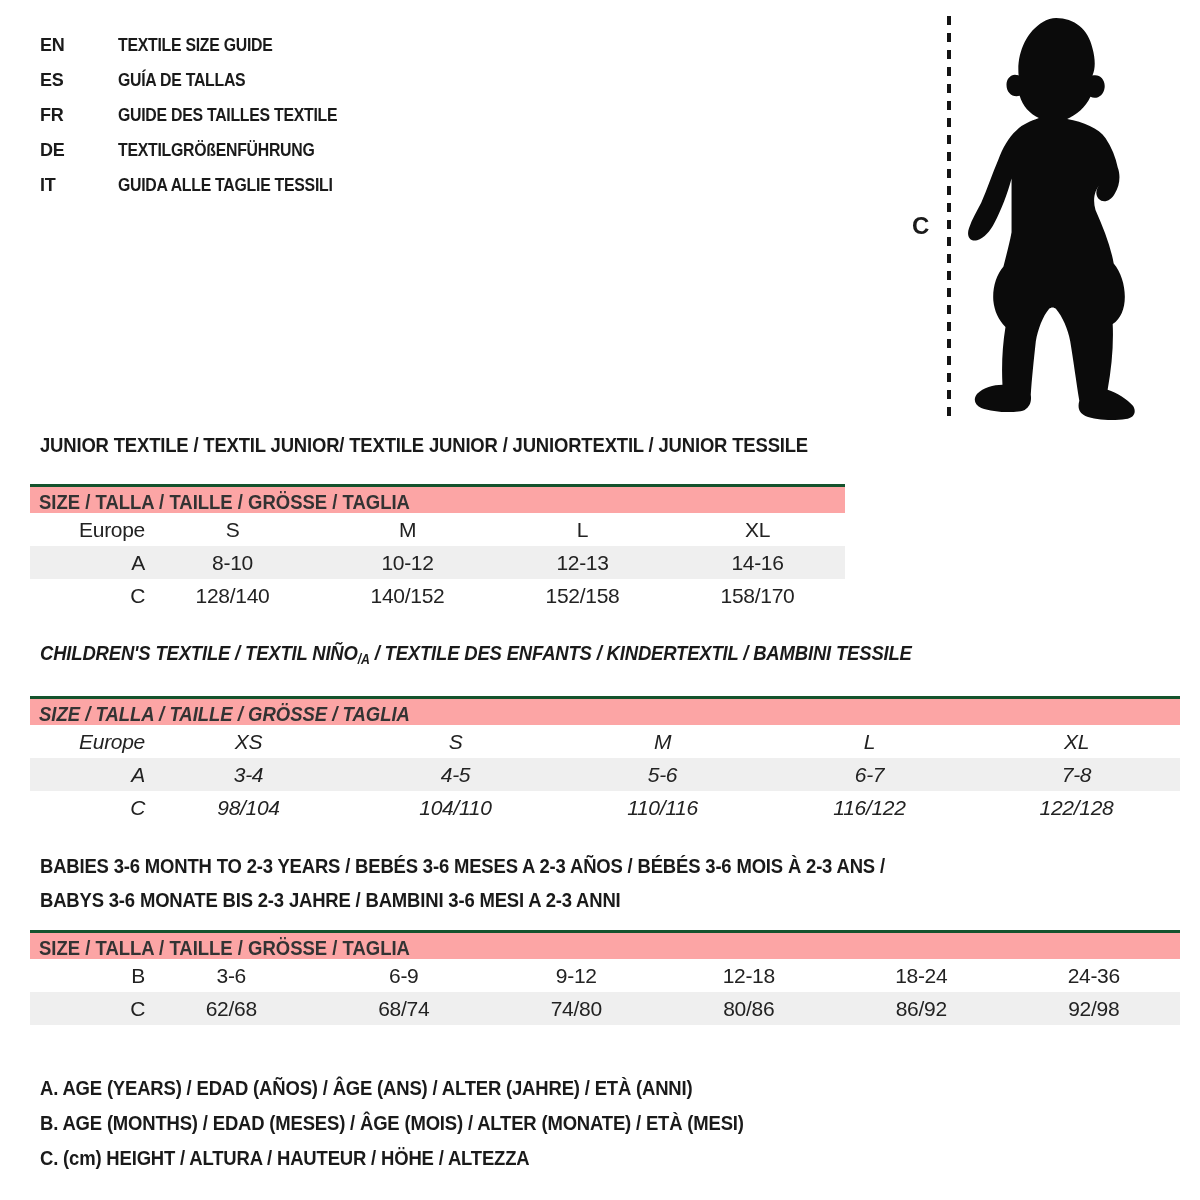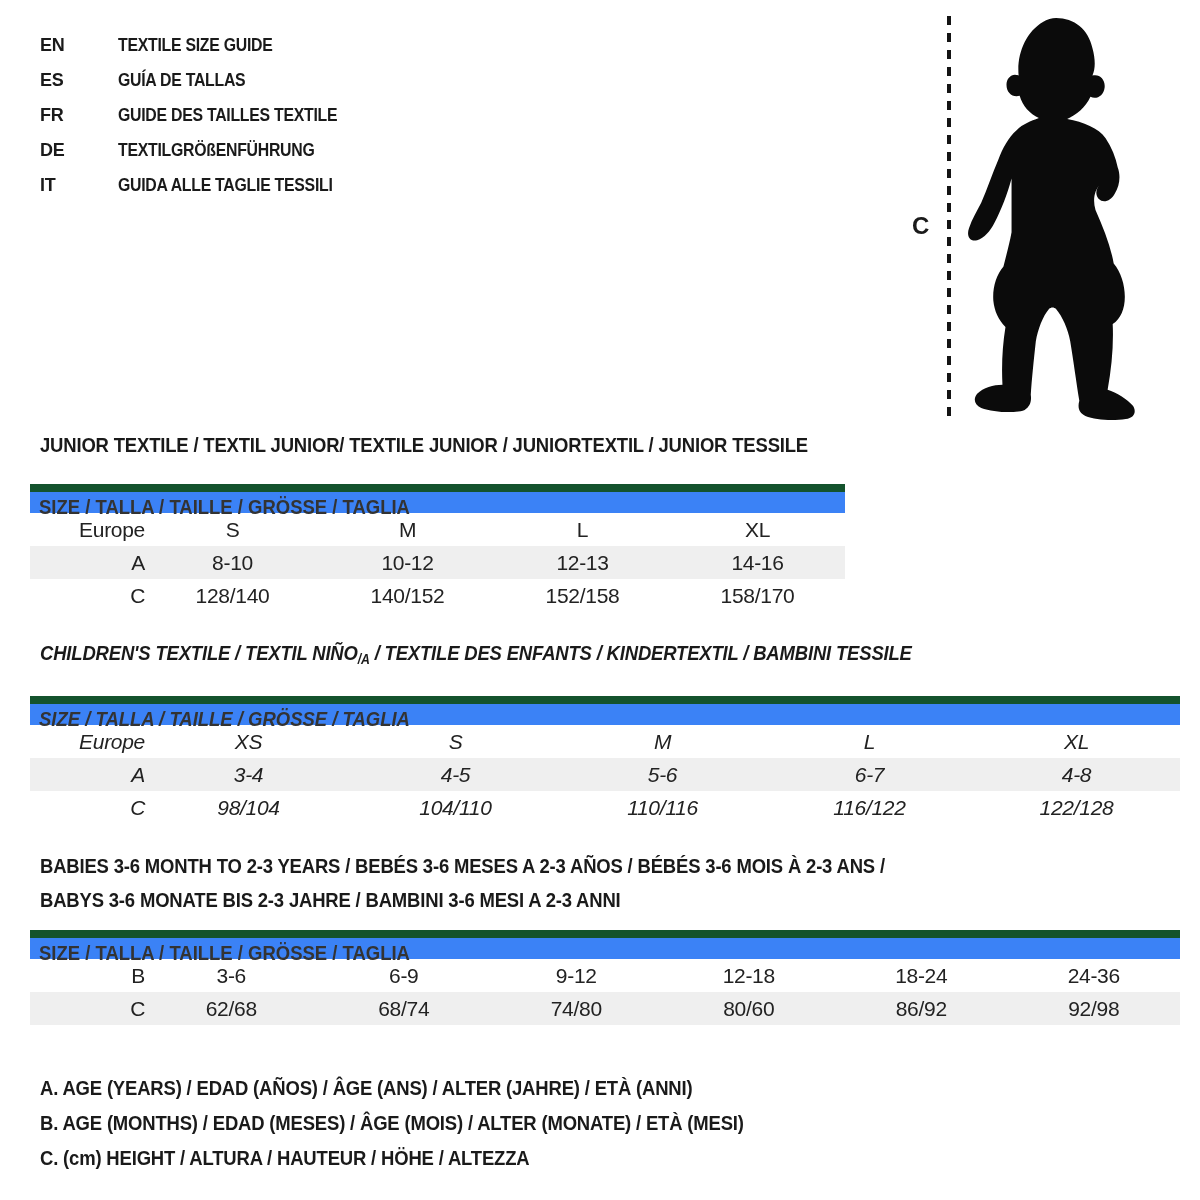--- a/index.html
+++ b/index.html
@@ -73,22 +73,22 @@
   }
   #junior-section  { top: 434px; width: 815px; }
   #children-section{ top: 642px; width: 1150px; font-style: italic; }
   #babies-section  { top: 849px; width: 1150px; }
   #junior-section .size-bar   { margin-top: 28px; }
   #children-section .size-bar { margin-top: 26px; }
   #babies-section .size-bar   { margin-top: 13px; }
   .size-bar {
     height: 29px;
     line-height: 29px;
-    background: #3b82f6;
-    border-top: 8px solid #14532d;
+    background: #fca5a5;
+    border-top: 3px solid #14532d;
     padding-left: 9px;
     font-size: 21px;
     font-weight: bold;
     color: #333333;
     box-sizing: border-box;
   }
   table.size-table {
     border-collapse: collapse;
     width: 100%;
     table-layout: fixed;
@@ -261,21 +261,21 @@
         <td>M</td>
         <td>L</td>
         <td>XL</td>
       </tr>
       <tr class="shaded">
         <td class="lbl">A</td>
         <td>3-4</td>
         <td>4-5</td>
         <td>5-6</td>
         <td>6-7</td>
-        <td>4-8</td>
+        <td>7-8</td>
       </tr>
       <tr>
         <td class="lbl">C</td>
         <td>98/104</td>
         <td>104/110</td>
         <td>110/116</td>
         <td>116/122</td>
         <td>122/128</td>
       </tr>
     </tbody>
@@ -306,21 +306,21 @@
         <td>9-12</td>
         <td>12-18</td>
         <td>18-24</td>
         <td>24-36</td>
       </tr>
       <tr class="shaded">
         <td class="lbl">C</td>
         <td>62/68</td>
         <td>68/74</td>
         <td>74/80</td>
-        <td>80/60</td>
+        <td>80/86</td>
         <td>86/92</td>
         <td>92/98</td>
       </tr>
     </tbody>
   </table>
 </section>
 
 <div class="legend">
   <div class="legend-line"><span class="cx">A. AGE (YEARS) / EDAD (AÑOS) / ÂGE (ANS) / ALTER (JAHRE) / ETÀ (ANNI)</span></div>
   <div class="legend-line"><span class="cx">B. AGE (MONTHS) / EDAD (MESES) / ÂGE (MOIS) / ALTER (MONATE) / ETÀ (MESI)</span></div>

